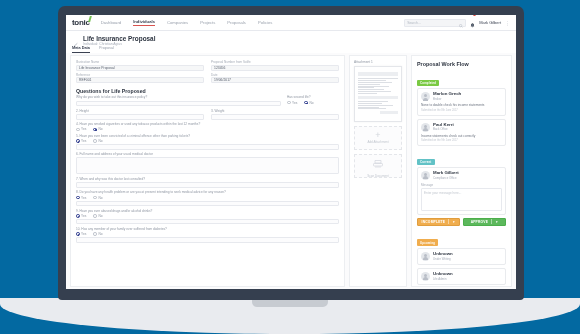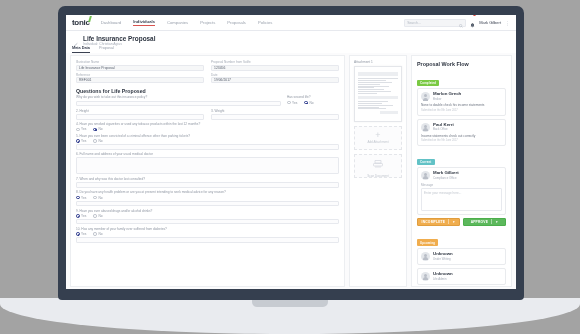--- a/index.html
+++ b/index.html
@@ -1,19 +1,19 @@
 <!DOCTYPE html>
 <html><head>
 <meta charset="utf-8">
 <style>
   * { box-sizing: border-box; margin:0; padding:0; }
   html,body { width:580px; height:334px; overflow:hidden; background:#fff; }
   body { font-family:"Liberation Sans", sans-serif; color:#3b4252; }
 
-  #stage { position:relative; width:580px; height:334px; background:#a3a3a3; }
+  #stage { position:relative; width:580px; height:334px; background:#0369a1; }
 
   
   #laptop-base { position:absolute; left:0; top:298px; width:580px; height:36px;
       background:#e9ebef; border-radius:0 0 60% 60%/0 0 100% 100%; }
   #laptop-notch { position:absolute; left:252px; top:298px; width:76px; height:9px;
       background:#c7cbd1; border-radius:0 0 5px 5px; }
   #laptop-body { position:absolute; left:58px; top:6px; width:466px; height:294px;
       background:#353f4f; border-radius:7px 7px 4px 4px; }
   #laptop-cam { position:absolute; left:288px; top:9px; width:5px; height:5px;
       background:#222a36; border-radius:50%; }

